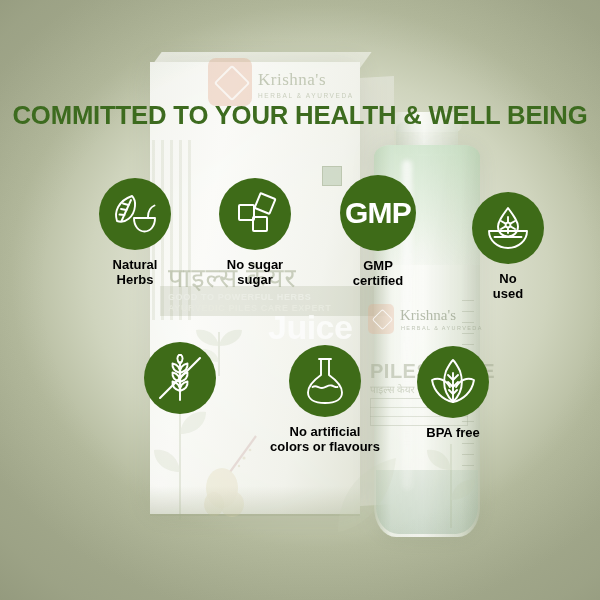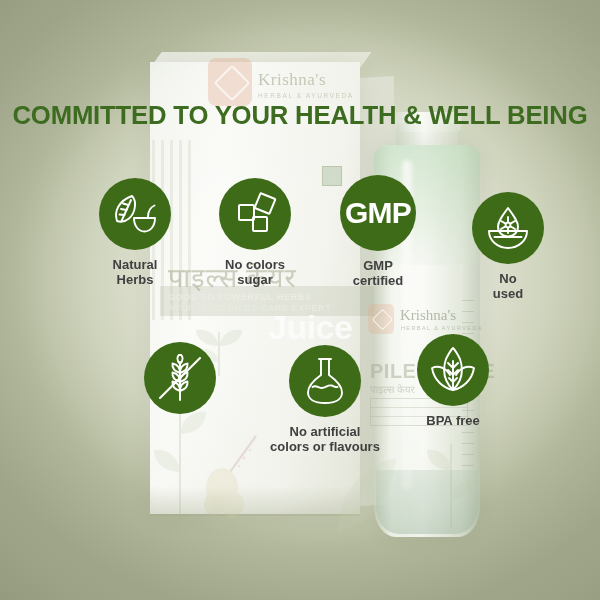--- a/index.html
+++ b/index.html
@@ -396,21 +396,21 @@
     background: #3e6b18;
     display: flex;
     align-items: center;
     justify-content: center;
   }
   .badge-label {
     margin-top: 7px;
     font-size: 13px;
     font-weight: bold;
     line-height: 1.18;
-    color: #404040;
+    color: #000000;
     font-family: "Liberation Sans", sans-serif;
   }
   .gmp-text {
     color: #ffffff;
     font-size: 30px;
     font-weight: bold;
     letter-spacing: -0.8px;
     font-family: "Liberation Sans", sans-serif;
   }
   .badge-circle svg { display: block; }
@@ -524,21 +524,21 @@
     <div class="badge-circle">
       <svg width="44" height="44" viewBox="0 0 44 44">
         <g fill="none" stroke="#ffffff" stroke-width="2" stroke-linejoin="round" stroke-linecap="round">
           <rect x="24" y="3.5" width="16" height="16" rx="1" transform="rotate(22 32 11.5)"></rect>
           <rect x="6" y="13" width="15" height="15" rx="1"></rect>
           <rect x="20" y="25" width="14" height="14" rx="1"></rect>
         </g>
       </svg>
     </div>
     <div class="badge-label">
-      <div>No colors</div>
+      <div>No sugar</div>
       <div>sugar</div>
     </div>
   </div>
 
   <div class="badge" style="left:322px; top:175px;">
     <div class="badge-circle" style="width:76px;height:76px;">
       <span class="gmp-text">GMP</span>
     </div>
     <div class="badge-label">
       <div>GMP</div>
@@ -601,21 +601,21 @@
                    C29 29.2 30.5 30.5 32.5 30"></path>
         </g>
       </svg>
     </div>
     <div class="badge-label">
       <div>No artificial</div>
       <div>colors or flavours</div>
     </div>
   </div>
 
-  <div class="badge" style="left:397px; top:334px;">
+  <div class="badge" style="left:397px; top:346px;">
     <div class="badge-circle">
       <svg width="48" height="46" viewBox="0 0 48 46">
         <g fill="none" stroke="#ffffff" stroke-width="1.9" stroke-linecap="round" stroke-linejoin="round">
           <path d="M24 43 C16 35 13 24 17 12 C20 6 22 3 24 1
                    C26 3 28 6 31 12 C35 24 32 35 24 43 Z"></path>
           <path d="M24 43 C14 41 5 33 3 21 C10 18 17 21 21 28"></path>
           <path d="M24 43 C34 41 43 33 45 21 C38 18 31 21 27 28"></path>
           <path d="M24 43 L24 14"></path>
           <path d="M24 21 L19 16"></path>
           <path d="M24 21 L29 16"></path>

